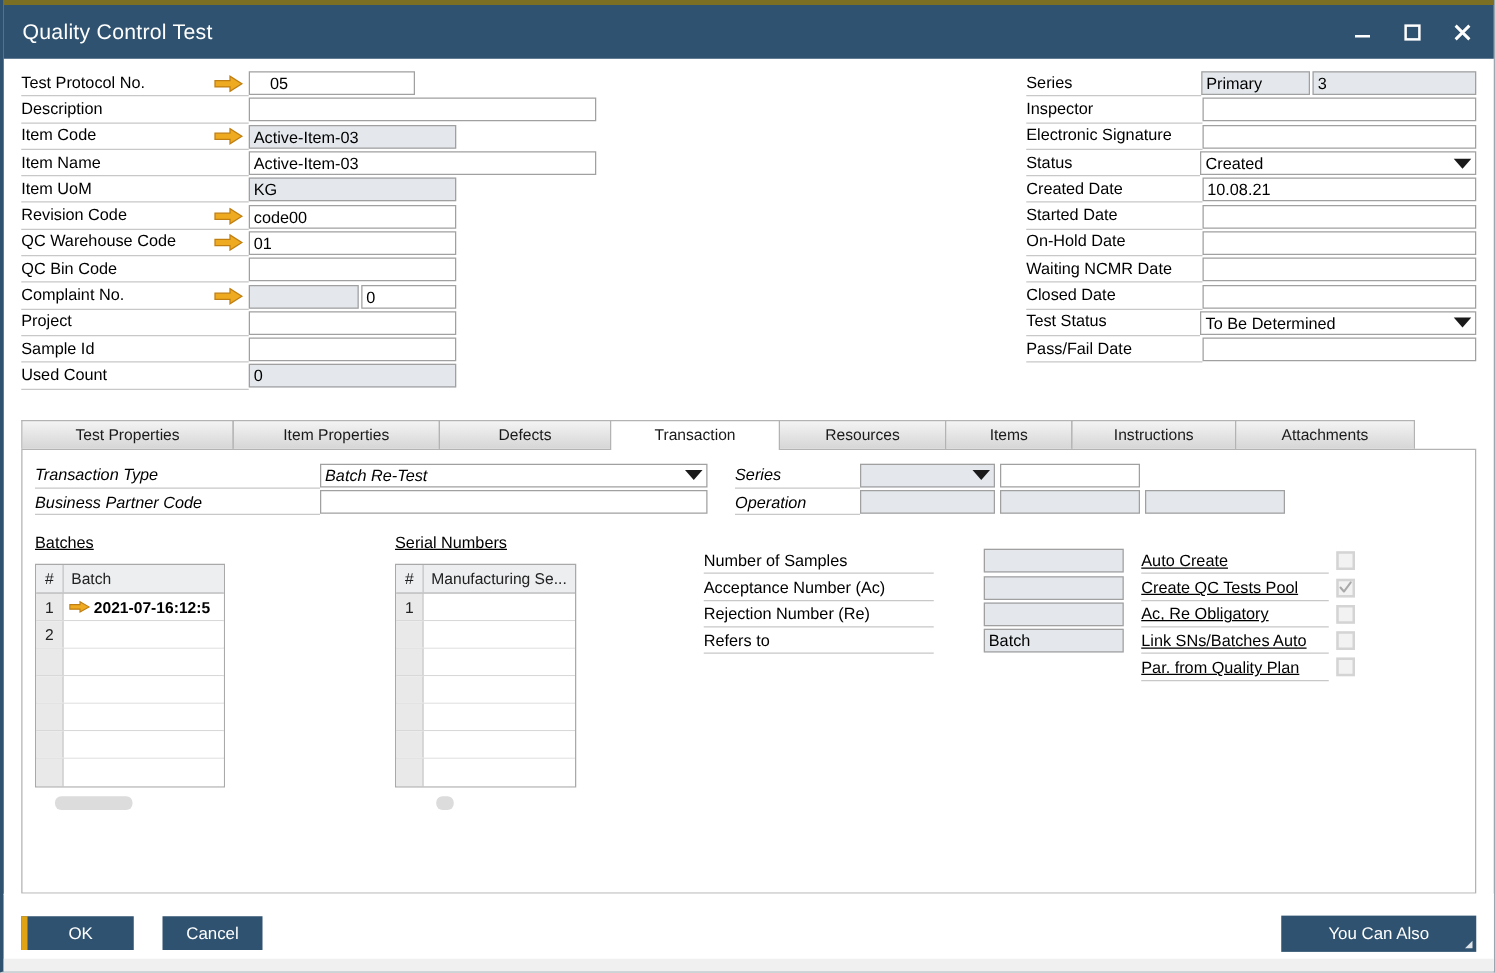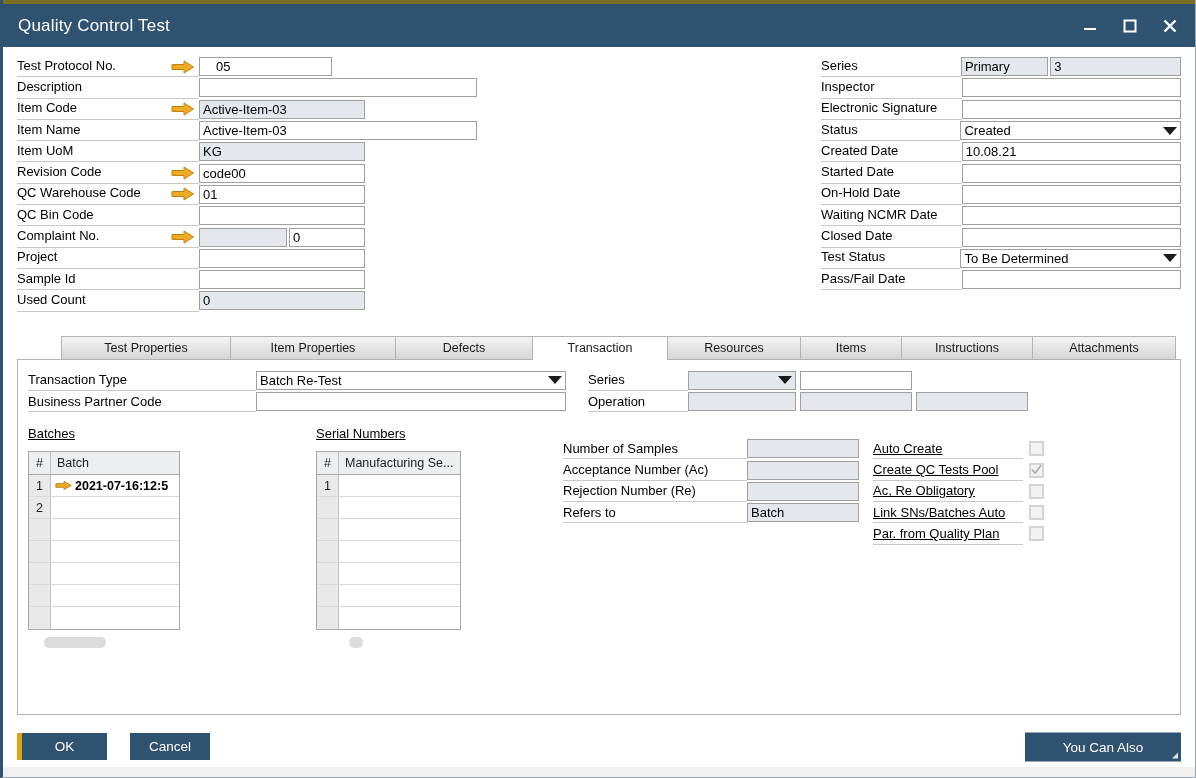--- a/index.html
+++ b/index.html
@@ -120,21 +120,20 @@
 
   
   .tabwrap {
     flex: 0 0 auto;
     padding: 0 14px;
     margin-top: 18px;
     display: flex;
     align-items: flex-end;
     position: relative;
     z-index: 2;
-    margin-left: 44px;
   }
   .tab {
     height: 23px;
     min-width: 40px;
     display: flex; align-items: center; justify-content: center;
     font-size: 12.5px;
     padding: 0 10px;
     border: 1px solid #b3b3b3;
     border-bottom: none;
     background: linear-gradient(to bottom, #f4f4f4 0%, #e3e3e3 55%, #d6d6d6 100%);
@@ -166,20 +165,21 @@
     background: #ffffff;
     flex: 1 1 auto;
     position: relative;
     padding: 10px 10px 0 10px;
     overflow: hidden;
   }
 
   .trow {
     display: flex; align-items: center;
     height: 21.3px;
+    font-style: italic;
   }
   .tlabel {
     font-size: 13px;
     white-space: nowrap;
     border-bottom: 1px solid #c8c8c8;
     height: 21.3px;
     display: flex; align-items: center;
   }
 
   .tx-label  { width: 228px; }
@@ -257,21 +257,21 @@
     position: relative;
   }
   .scroll-thumb {
     position: absolute; top: 0;
     height: 11px;
     background: #dcdcdc;
     border-radius: 5px;
   }
 
   .right-panel { margin-left: 102px; padding-top: 12px; }
-  .rp-row { display: flex; align-items: center; height: 21.3px; }
+  .rp-row { display: flex; align-items: center; height: 21.3px; gap: 40px; }
   .rp-label {
     width: 184px; font-size: 13px;
     border-bottom: 1px solid #c8c8c8;
     height: 21.3px; display: flex; align-items: center;
     white-space: nowrap;
   }
   .rp-field { width: 112px; }
 
   .cb-col { margin-left: 14px; text-decoration: underline; }
   .cb-row { display: flex; align-items: center; height: 21.3px; }

